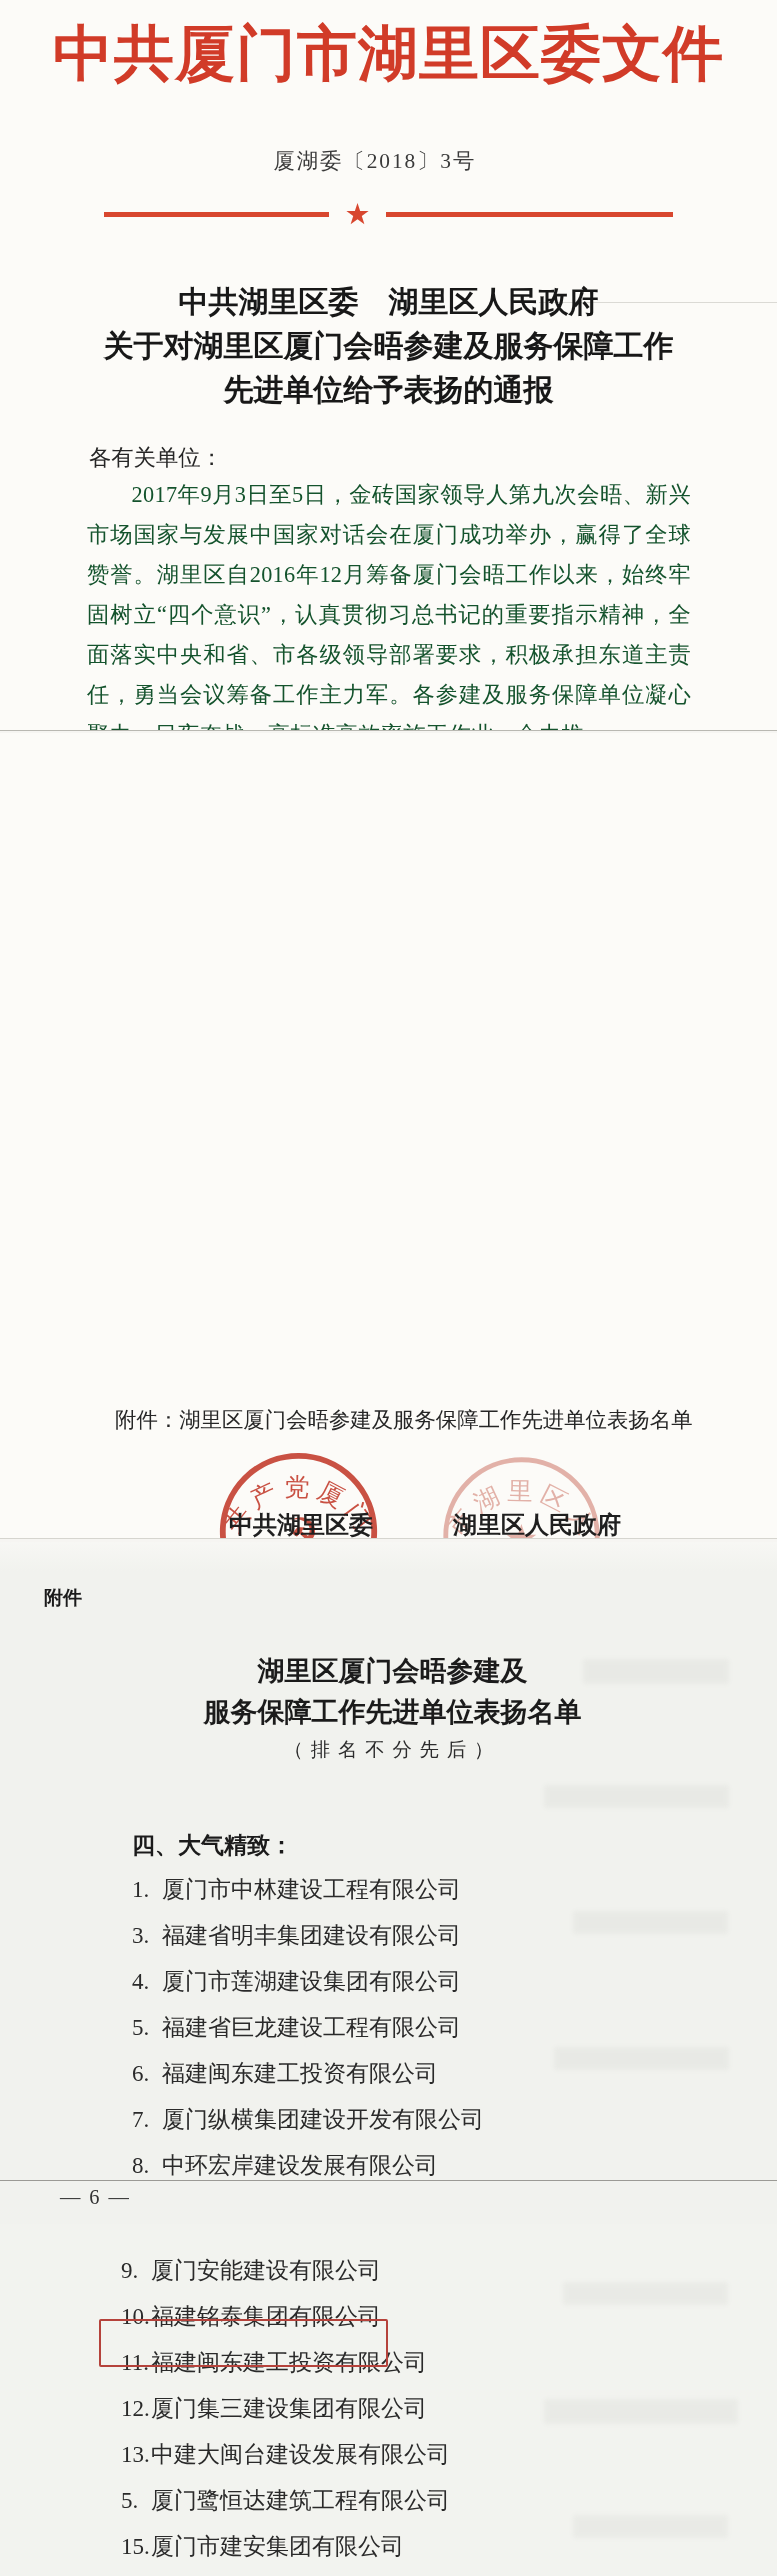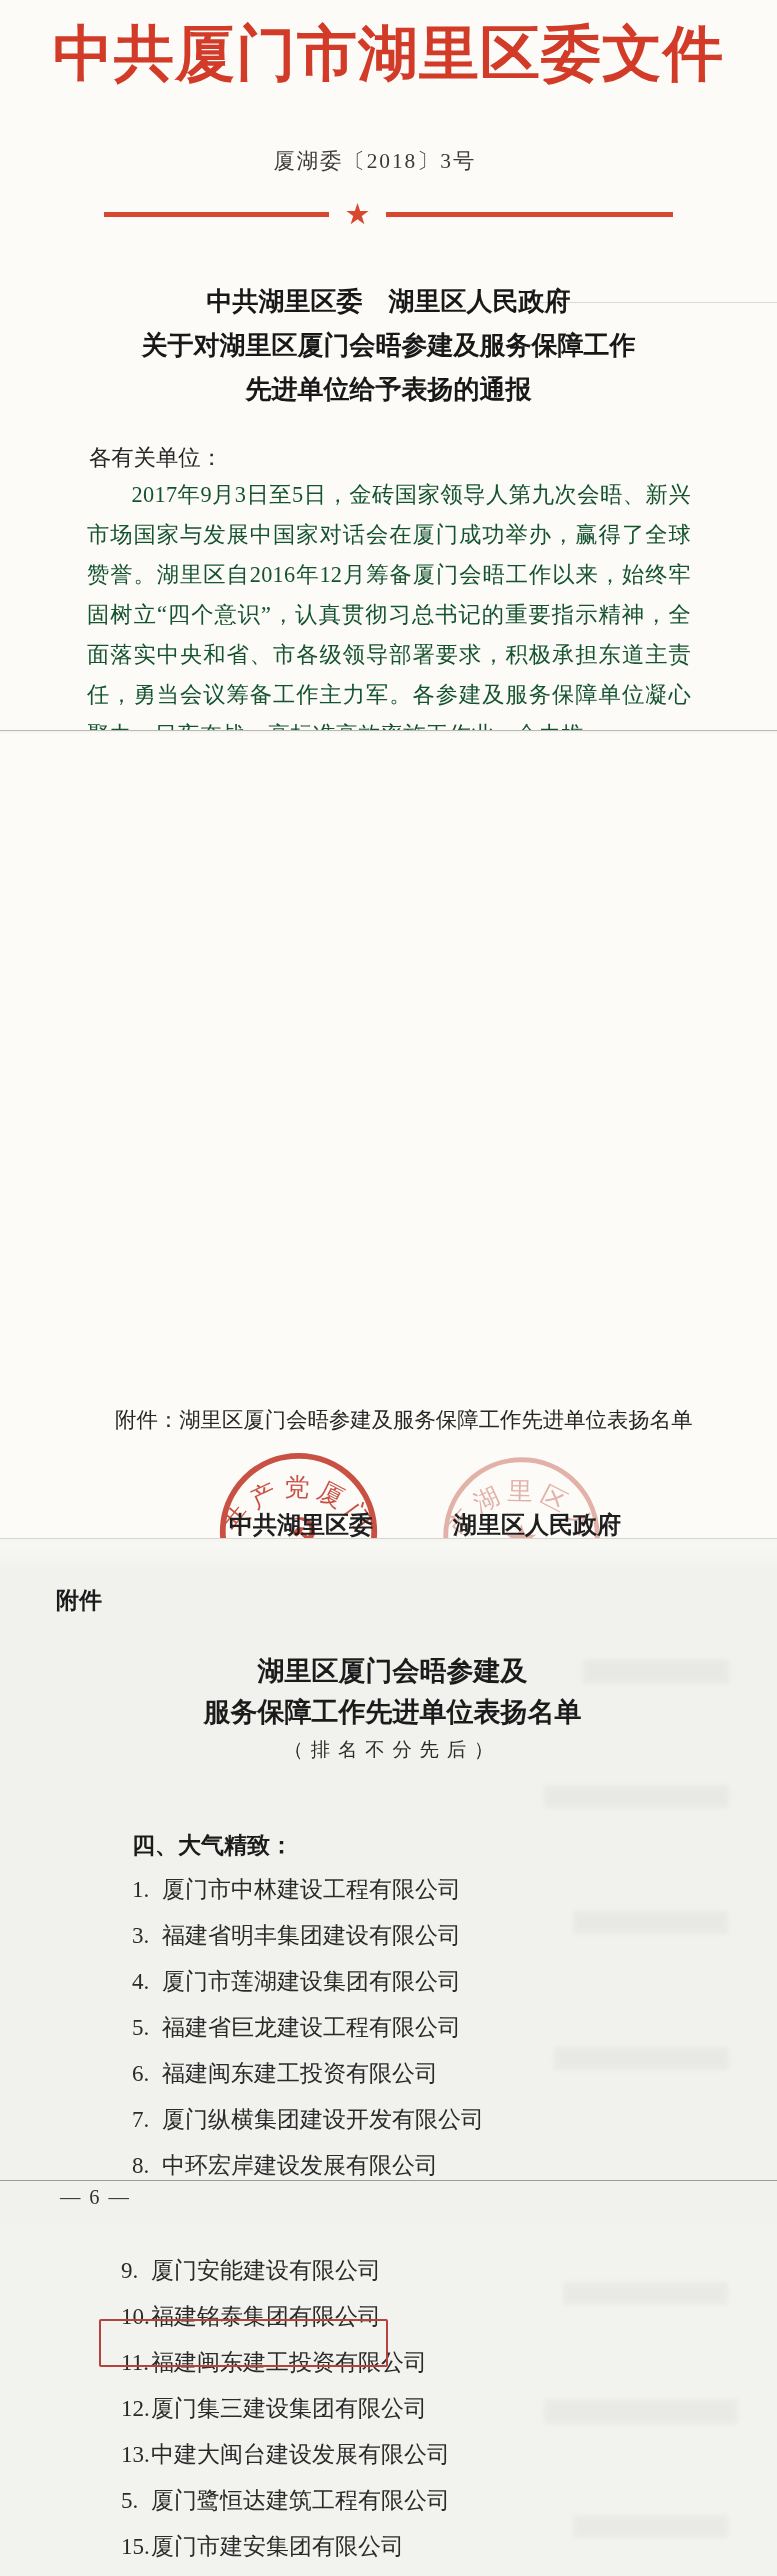--- a/index.html
+++ b/index.html
@@ -27,21 +27,21 @@
     position:absolute;top:198px;left:0;width:100%;height:33px;
     display:flex;align-items:center;justify-content:center;
   }
   .divider .seg{height:4.9px;background:#d8472f;}
   .divider .seg.left{width:225px;}
   .divider .seg.right{width:287px;}
   .divider .star{color:#d8472f;font-size:29px;line-height:29px;margin:0 15.5px;}
 
   .doc-title{
     position:absolute;top:280px;left:0;width:100%;text-align:center;
-    font-size:26px;font-weight:bold;color:#181818;line-height:44px;
+    font-size:30px;font-weight:bold;color:#181818;line-height:44px;
   }
   .artifact-line{position:absolute;top:302px;left:539px;width:238px;height:1px;background:#dbdad5;}
 
   .salutation{position:absolute;left:89px;top:443px;font-size:22.3px;}
   .body-par{
     position:absolute;left:87px;width:604px;font-size:22.3px;line-height:40px;
     text-align:justify;color:#14532d;letter-spacing:0.3px;
   }
   .par-1{top:475px;text-indent:2em;}
   .par-2{top:804px;}
@@ -51,21 +51,21 @@
 
   .attach-note{position:absolute;left:115px;top:672px;font-size:21.4px;}
 
   .seal{position:absolute;width:165px;height:165px;}
   .seal-left{left:216px;top:716px;color:#c23a2b;opacity:.88;}
   .seal-right{left:439px;top:720px;color:#c96a5a;opacity:.5;}
   .signature{position:absolute;top:776px;font-size:24px;font-weight:600;color:#1f1f1f;}
   .sig-left{left:229px;}
   .sig-right{left:453px;}
 
-  .attach-label{position:absolute;left:56px;top:43px;font-size:23px;font-weight:bold;color:#1b1b1b;}
+  .attach-label{position:absolute;left:44px;top:43px;font-size:19px;font-weight:bold;color:#1b1b1b;}
   .attach-title{position:absolute;top:109px;left:0;width:100%;text-align:center;
     font-size:27px;font-weight:bold;color:#1b1b1b;line-height:41px;transform:translateX(3.9px);}
   .attach-subtitle{position:absolute;top:194px;left:0;width:100%;text-align:center;
     font-size:19.4px;color:#2c2c2c;letter-spacing:7.8px;transform:translateX(3.9px);}
   .section-heading{position:absolute;left:132px;top:288px;font-size:23px;font-weight:bold;color:#1b1b1b;}
 
   .unit-list{position:absolute;margin:0;padding:0;list-style:none;font-size:23px;color:#2a2a2a;}
   .list-1{left:132px;top:322px;}
   .list-2{left:121px;top:21.4px;}
   .unit-list li{height:40px;line-height:40px;white-space:nowrap;margin-top:6px;}

